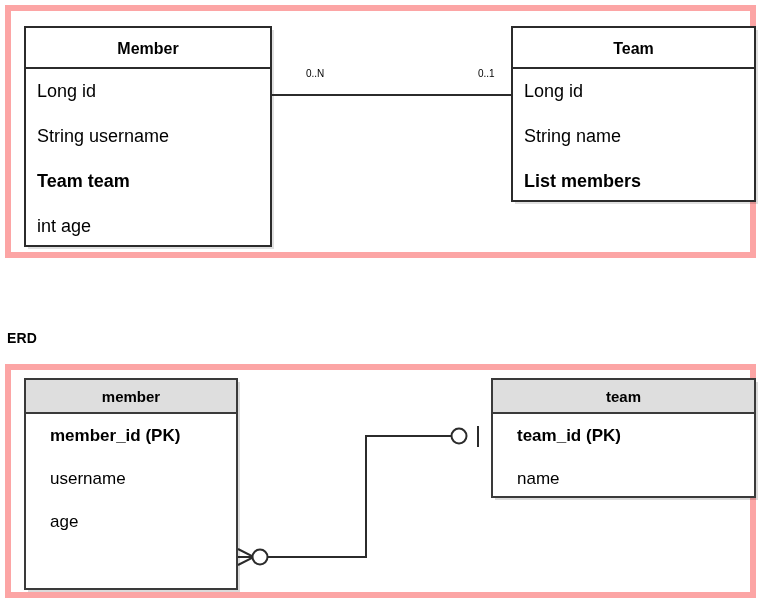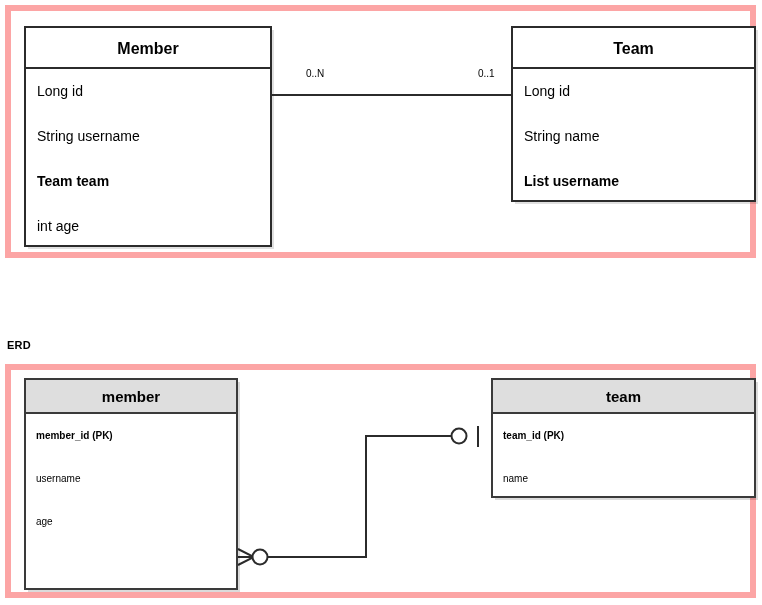--- a/index.html
+++ b/index.html
@@ -36,22 +36,22 @@
   #erd-panel {
     left: 5px;
     top: 364px;
     width: 751px;
     height: 234px;
   }
 
   .section-label {
     position: absolute;
     left: 7px;
-    top: 339px;
-    font-size: 11px;
+    top: 330px;
+    font-size: 14px;
     font-weight: bold;
     letter-spacing: 0.2px;
     color: #000000;
   }
 
   
   .uml-box {
     position: absolute;
     background: #ffffff;
     border: 2px solid #2b2b2b;
@@ -67,21 +67,21 @@
     border-bottom: 2px solid #2b2b2b;
     box-sizing: border-box;
   }
   .uml-fields {
     padding: 0;
   }
   .uml-field {
     height: 45px;
     line-height: 45px;
     padding-left: 11px;
-    font-size: 14px;
+    font-size: 18px;
     white-space: nowrap;
     box-sizing: border-box;
   }
   .uml-field.bold { font-weight: bold; }
 
   #uml-member {
     left: 13px;
     top: 15px;
     width: 248px;
     height: 221px;
@@ -125,22 +125,22 @@
     text-align: center;
     font-weight: bold;
     font-size: 15px;
     background: #dedede;
     border-bottom: 2px solid #3a3a3a;
     box-sizing: border-box;
   }
   .erd-col {
     height: 43px;
     line-height: 43px;
-    padding-left: 10px;
-    font-size: 10px;
+    padding-left: 24px;
+    font-size: 17px;
     white-space: nowrap;
     box-sizing: border-box;
   }
   .erd-col.key { font-weight: bold; }
 
   #erd-member {
     left: 13px;
     top: 8px;
     width: 214px;
     height: 212px;
@@ -179,21 +179,21 @@
 
   <div id="uml-assoc-line"></div>
   <div class="mult-label" id="mult-member-side">0..N</div>
   <div class="mult-label" id="mult-team-side">0..1</div>
 
   <div class="uml-box" id="uml-team">
     <div class="uml-title">Team</div>
     <div class="uml-fields">
       <div class="uml-field">Long id</div>
       <div class="uml-field">String name</div>
-      <div class="uml-field bold">List username</div>
+      <div class="uml-field bold">List members</div>
     </div>
   </div>
 
 </div>
 
 <div class="section-label">ERD</div>
 
 <div class="panel" id="erd-panel">
 
   <svg id="erd-connector" viewBox="0 0 751 234" xmlns="http://www.w3.org/2000/svg">

